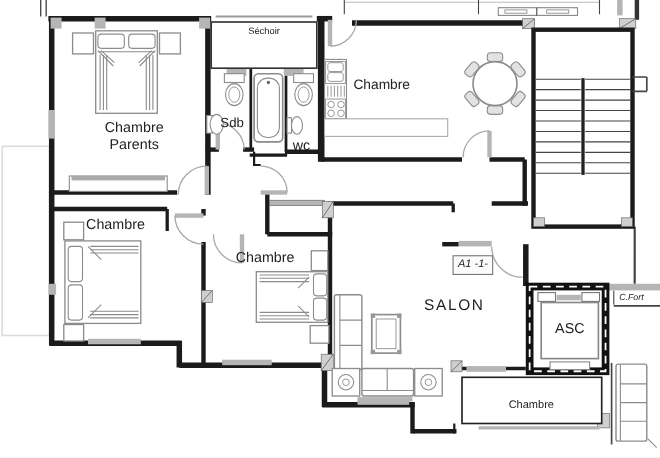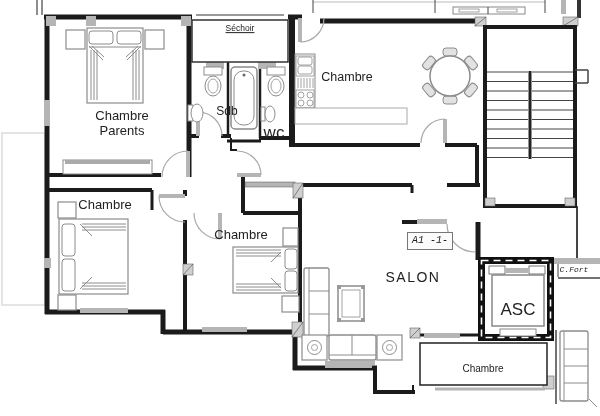--- a/index.html
+++ b/index.html
@@ -6,24 +6,24 @@
     --wall:#1b1b1b; --window-gray:#b5b5b5; --furniture-stroke:#8c8c8c;
     --door-arc:#a9a9a9; --faint-outline:#dcdcdc; --text:#222222; --background:#ffffff;
   }
   html,body{margin:0;padding:0;background:#eee;}
   #plan{position:relative;width:600px;height:416px;background:var(--background);
         font-family:"Liberation Sans",sans-serif;overflow:hidden;}
   #plan svg{position:absolute;left:0;top:0;}
   .lbl{position:absolute;transform:translate(-50%,-50%);color:var(--text);
        white-space:pre-line;text-align:center;line-height:1.15;}
   .lbl-room{font-size:13px;}
-  .lbl-small{font-size:17px;}
-  .lbl-tiny{font-size:8.5px;text-decoration:underline;}
+  .lbl-small{font-size:13px;}
+  .lbl-tiny{font-size:8.5px;}
   .lbl-salon{font-size:14px;letter-spacing:1.5px;}
-  .lbl-serif{font-family:Liberation Mono, monospace;font-style:italic;}
+  .lbl-serif{font-family:Liberation Sans, sans-serif;font-style:italic;}
   .lbl-a1{font-size:10px;border:1px solid #777;background:#fbfbfb;padding:0 4px;line-height:16px;}
   .lbl-cfort{font-size:8px;text-align:right;}
   
   .wall{stroke:var(--wall);fill:none;}
   .thin{stroke:#444;fill:none;}
   .furn{stroke:var(--furniture-stroke);fill:#fff;}
   .furnline{stroke:var(--furniture-stroke);fill:none;}
   .arc{stroke:var(--door-arc);fill:none;stroke-width:1.2;}
   .leaf{fill:var(--window-gray);}
   .win{fill:var(--window-gray);}
@@ -323,23 +323,23 @@
 
   <g>
     <rect x="560" y="331" width="28" height="70" rx="2" class="furn" stroke-width="1.3"></rect>
     <path d="M564,331 V401 M564,349 H588 M564,366 H588 M564,383 H588" class="furnline" stroke-width="1"></path>
   </g>
 </svg>
 
   <div class="lbl lbl-tiny" style="left:240px;top:29px">Séchoir</div>
   <div class="lbl lbl-room" style="left:122px;top:124px">Chambre
 Parents</div>
-  <div class="lbl" style="left:227px;top:112px;font-size:12px">Sdb</div>
+  <div class="lbl" style="left:211px;top:112px;font-size:12px">Sdb</div>
   <div class="lbl lbl-small" style="left:274px;top:133px">wc</div>
   <div class="lbl" style="left:347px;top:77px;font-size:12.5px">Chambre</div>
   <div class="lbl lbl-room" style="left:105px;top:205px">Chambre</div>
   <div class="lbl lbl-room" style="left:241px;top:235px">Chambre</div>
   <div class="lbl lbl-salon" style="left:413px;top:277px">SALON</div>
-  <div class="lbl lbl-small" style="left:518px;top:310px">ASC</div>
+  <div class="lbl lbl-small" style="left:518px;top:299px">ASC</div>
   <div class="lbl" style="left:483px;top:369px;font-size:10px">Chambre</div>
   <div class="lbl lbl-serif lbl-a1" style="left:430px;top:241px">A1 -1-</div>
   <div class="lbl lbl-serif lbl-cfort" style="left:574px;top:270px">C.Fort</div>
 </div>
 
 </body></html>

